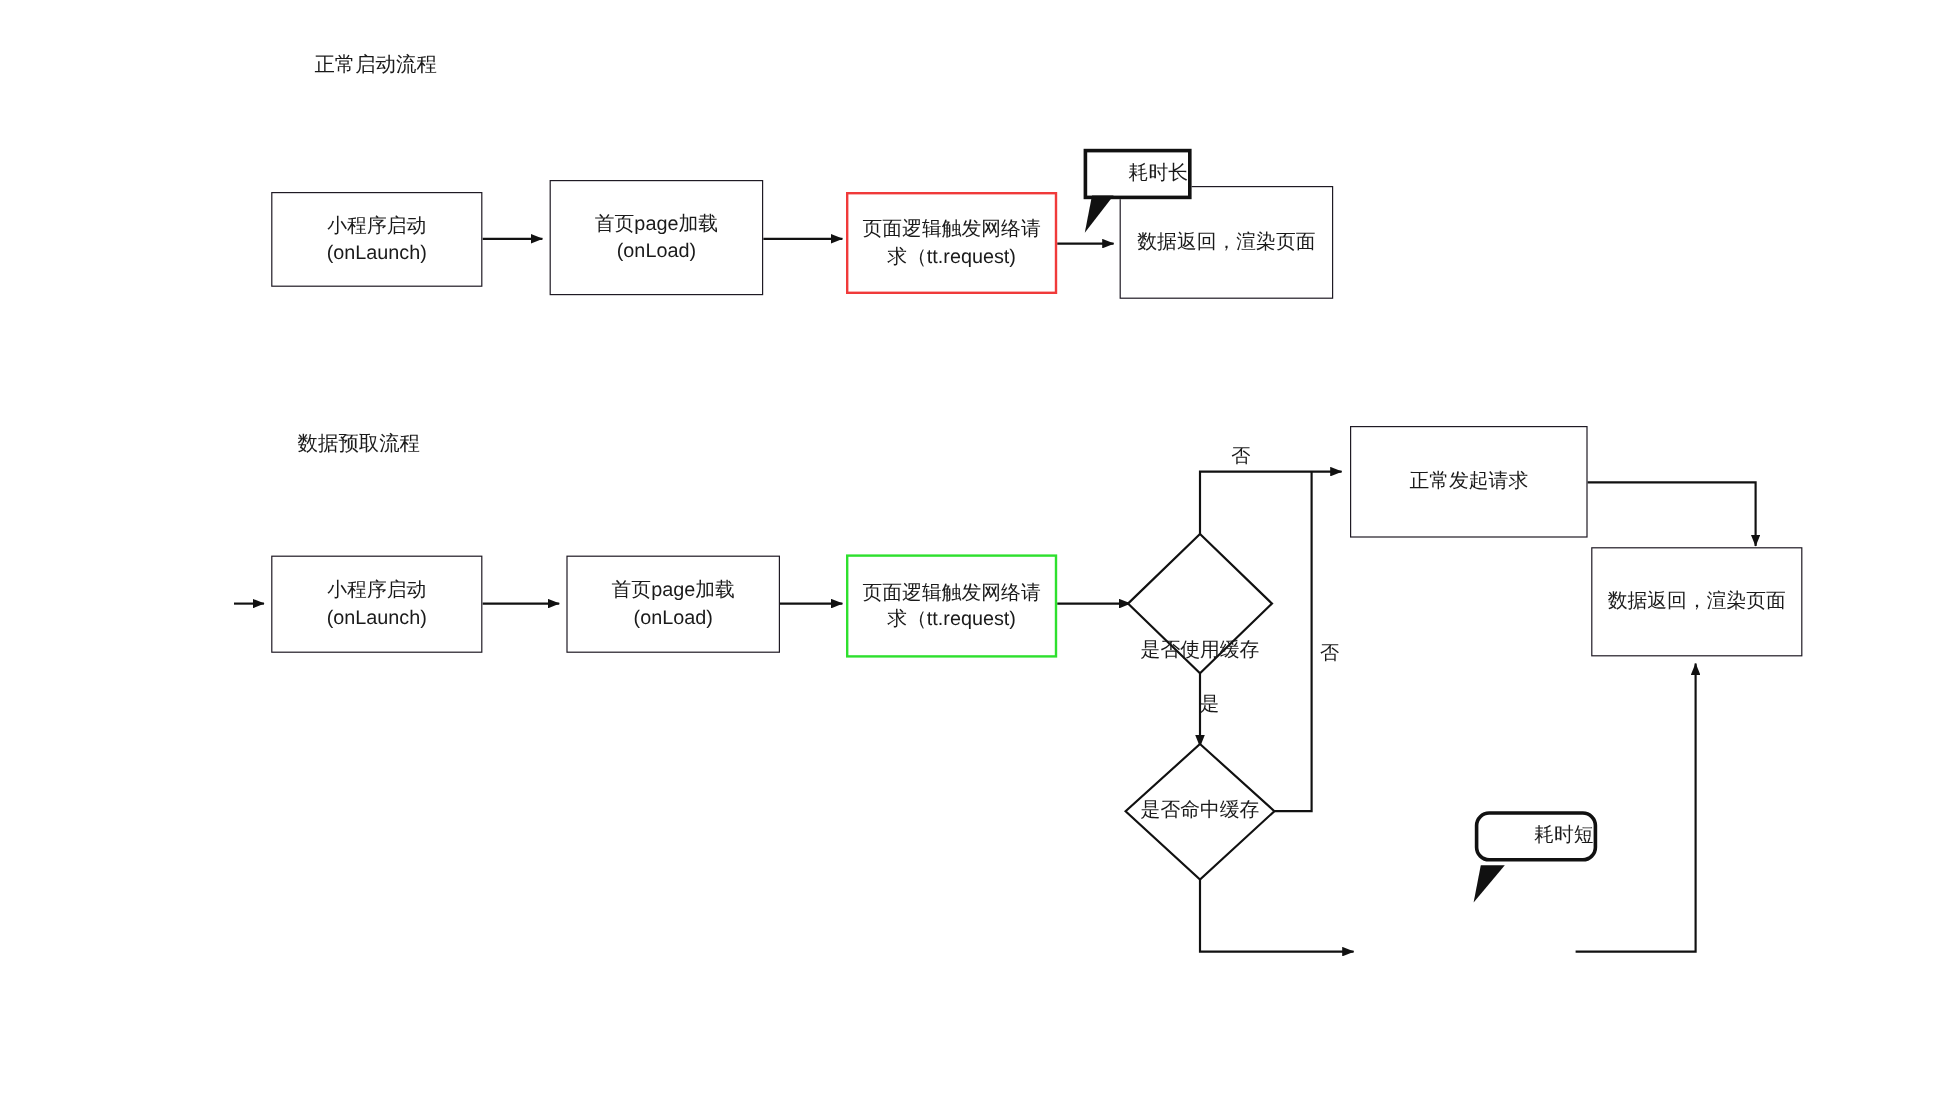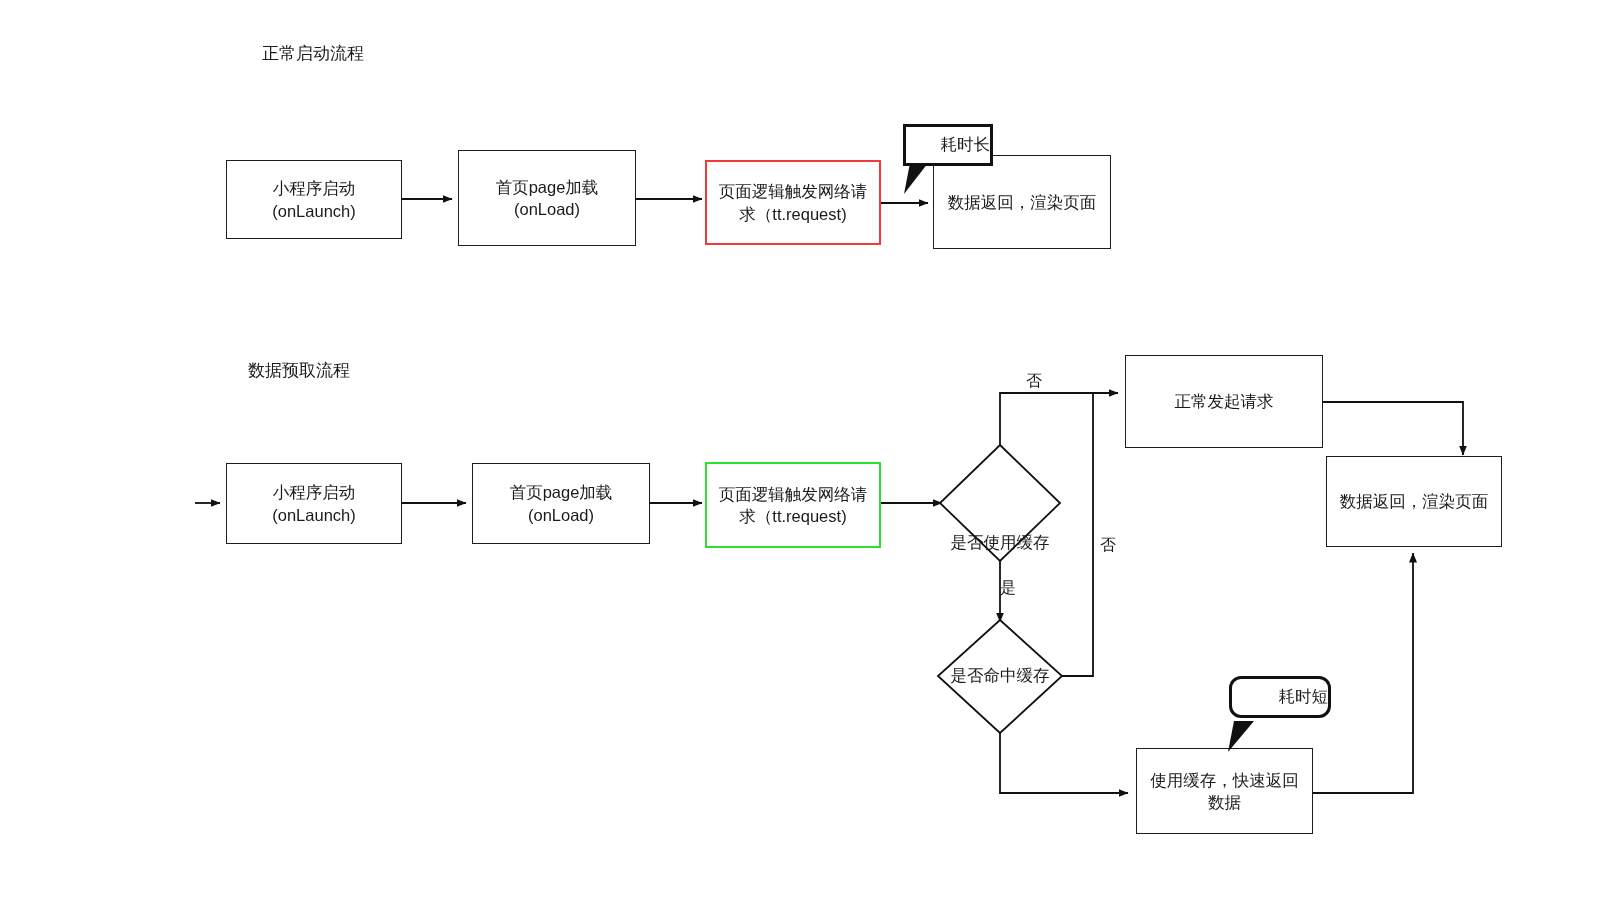--- a/index.html
+++ b/index.html
@@ -192,26 +192,20 @@
       <span class="node-text">正常发起请求</span>
     </span>
   </div>
 
   <div class="node" style="left:1326px; top:456px; width:176px; height:91px;">
     <span>
       <span class="node-text">数据返回，渲染页面</span>
     </span>
   </div>
 
-  <div class="node" style="left:1136px; top:748px; width:177px; height:86px;">
-    <span>
-      <span class="node-text">使用缓存，快速返回</span>
-      <span class="node-text">数据</span>
-    </span>
-  </div>
 
   <div class="diamond-label" style="left:939px; top:493px; width:122px; text-align:center;margin-top:40px;">是否使用缓存</div>
 
   <div class="diamond-label" style="left:939px; top:666px; width:122px; text-align:center;">是否命中缓存</div>
 
   <div class="edge-label" style="left:1026px; top:371px;">否</div>
 
   <div class="edge-label" style="left:1000px; top:578px;">是</div>
 
   <div class="edge-label" style="left:1100px; top:535px;">否</div>

